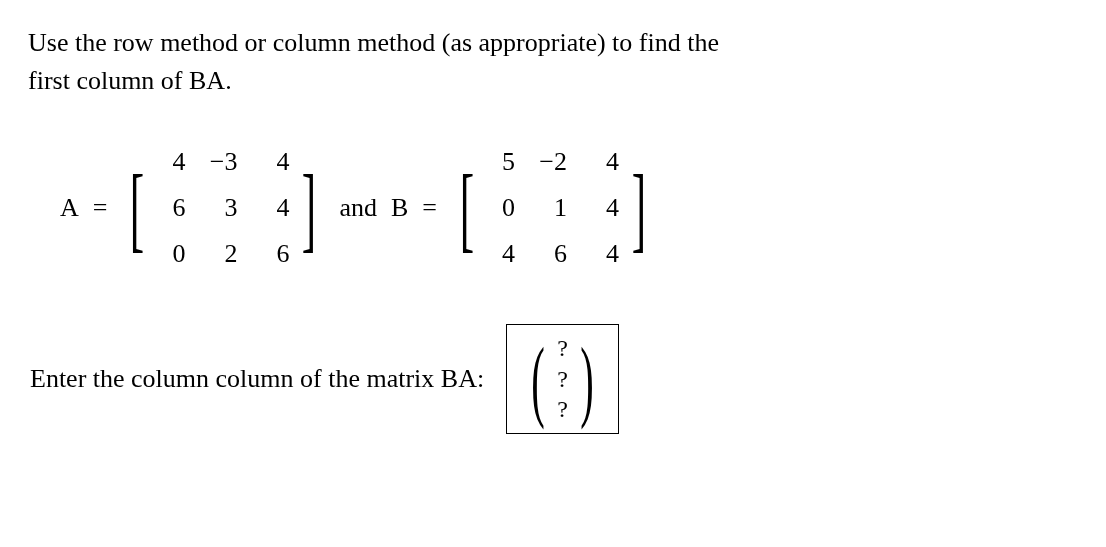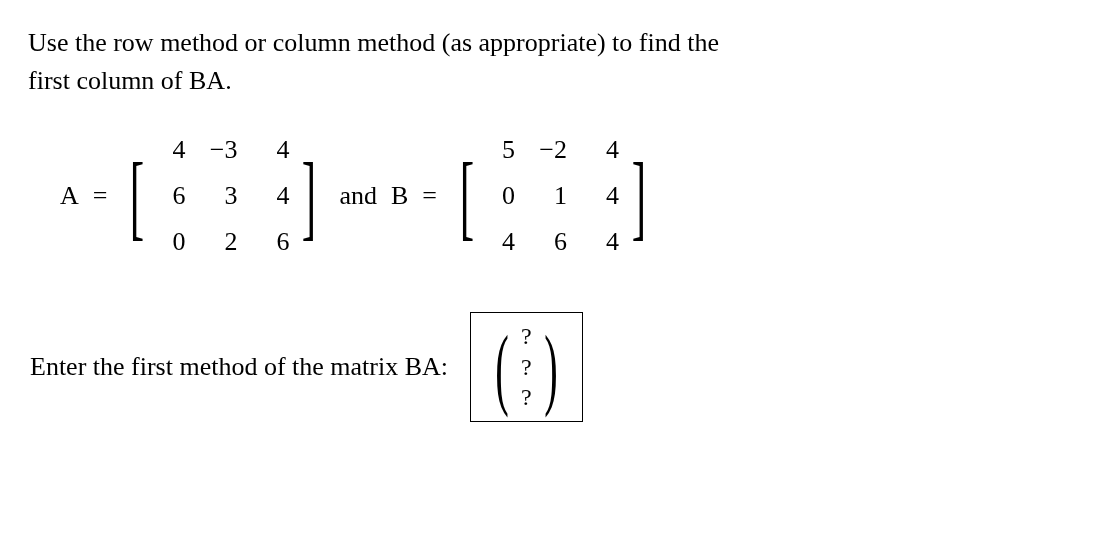--- a/index.html
+++ b/index.html
@@ -11,21 +11,21 @@
       font-family: 'Times New Roman', Times, serif;
       font-size: 26px;
       background: #ffffff;
       color: #000000;
       padding: 24px 28px;
       width: 1106px;
       height: 547px;
       line-height: 1.45;
     }
     .prompt {
-      margin-bottom: 32px;
+      margin-bottom: 44px;
     }
     .italic {
     }
     .matrices-row {
       display: flex;
       align-items: center;
       gap: 14px;
       margin-left: 32px;
       margin-bottom: 52px;
     }
@@ -130,21 +130,21 @@
       <span class="cell">4</span>
       <span class="cell">6</span>
       <span class="cell">4</span>
     </div>
     <span class="bracket">]</span>
   </div>
 </div>
 
 <div class="answer-row">
   <div>
-    <span>Enter the first method of the matrix </span><span class="italic">BA</span><span>:</span>
+    <span>Enter the column column of the matrix </span><span class="italic">BA</span><span>:</span>
   </div>
   <div class="answer-box">
     <span class="paren">(</span>
     <div class="vec">
       <span class="cell">?</span>
       <span class="cell">?</span>
       <span class="cell">?</span>
     </div>
     <span class="paren">)</span>
   </div>

